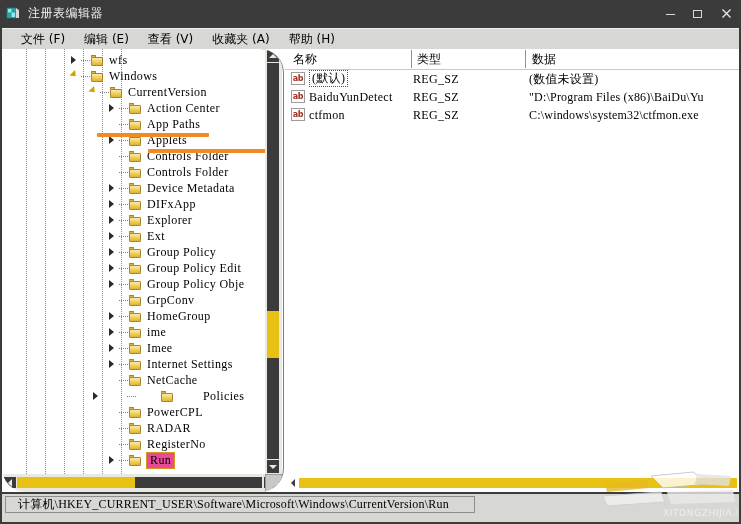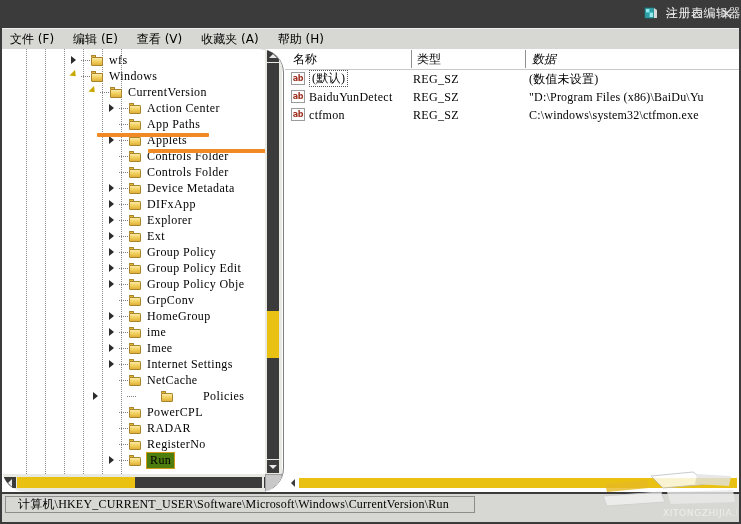--- a/index.html
+++ b/index.html
@@ -22,21 +22,20 @@
 
   
   .titlebar {
     position: absolute;
     left: 0; top: 0;
     width: 741px;
     height: 26px;
     background: #3b3b3b;
     display: flex;
     align-items: center;
-    justify-content: flex-end;
   }
   .title-icon {
     width: 16px; height: 16px;
     margin-left: 5px;
     position: relative;
     flex: none;
   }
   .title-text {
     color: #f2f2f2;
     font-size: 12px;
@@ -67,21 +66,21 @@
   .menubar {
     position: absolute;
     left: 2px; top: 28px;
     width: 737px;
     height: 21px;
     background: #d7d7d3;
     border-top: 1px solid #efefef;
     box-sizing: border-box;
     display: flex;
     align-items: center;
-    padding-left: 8px;
+    padding-left: 19px;
   }
   .menuitem {
     font-size: 12px;
     color: #000;
     margin-right: 19px;
     white-space: nowrap;
     font-family: "DejaVu Sans", sans-serif;
   }
 
   
@@ -181,21 +180,21 @@
   }
   .tlabel {
     font-family: "Liberation Serif", "DejaVu Serif", serif;
     font-size: 12px;
     color: #000;
     letter-spacing: .4px;
     white-space: nowrap;
     padding: 0 1px;
   }
   .tnode.selected .tlabel {
-    background: #4d7c0f;
+    background: #ec4899;
     border: 1px solid #d09b18;
     padding: 0 3px;
     box-sizing: border-box;
   }
   
   .guide {
     position: absolute;
     top: 0;
     width: 1px;
     height: 425px;
@@ -706,21 +705,21 @@
       </div>
       <div class="corner-box"></div>
     </div>
 
     <div class="listpanel">
       <div class="lheader">
         <div class="lh" style="left:8px;">名称</div>
         <div class="lh-sep" style="left:126px;"></div>
         <div class="lh" style="left:132px;">类型</div>
         <div class="lh-sep" style="left:240px;"></div>
-        <div class="lh" style="left:247px;font-style:italic;">数据</div>
+        <div class="lh" style="left:247px;">数据</div>
       </div>
 
       <div id="list-rows">
           <div class="lrow" style="top: 22px;">
             <div class="abicon">ab</div>
             <div class="lname focused">(默认)</div>
             <div class="ltype">REG_SZ</div>
             <div class="ldata">(数值未设置)</div>
           </div>
           <div class="lrow" style="top: 40px;">

